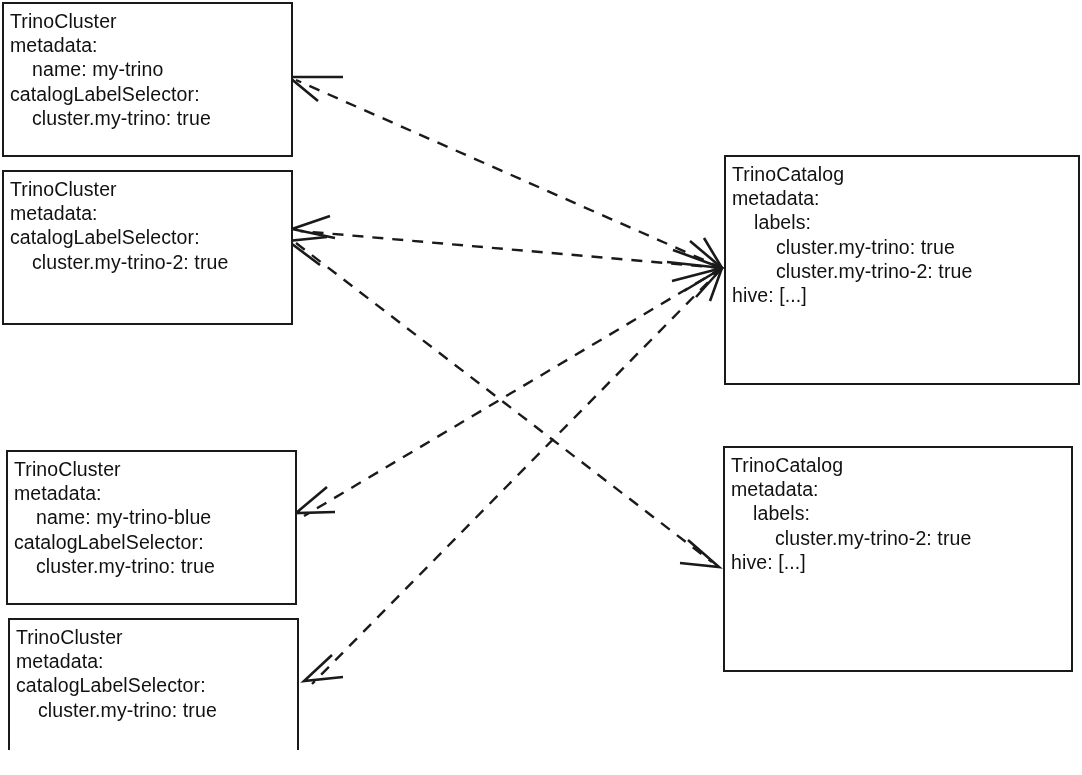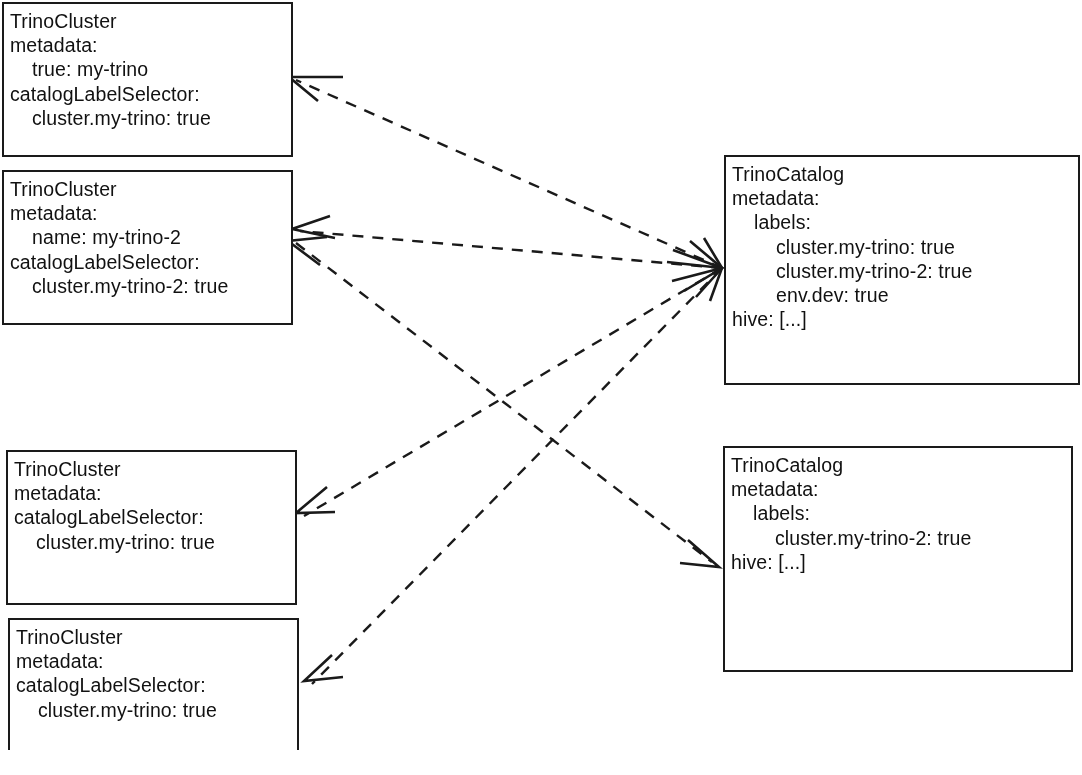--- a/index.html
+++ b/index.html
@@ -76,54 +76,53 @@
       <path d="M 673 250 L 722 268 L 684 291"></path>
       <path d="M 690 241 L 722 268 L 696 297"></path>
       <path d="M 704 238 L 722 268 L 710 301"></path>
       <path d="M 667 262 L 722 268 L 672 281"></path>
     </g>
   </svg>
 
   <div class="node" style="left:2px; top:2px; width:291px; height:155px;">
     <span class="line">TrinoCluster</span>
     <span class="line">metadata:</span>
-    <span class="line indent1">true: my-trino</span>
+    <span class="line indent1">name: my-trino</span>
     <span class="line">catalogLabelSelector:</span>
     <span class="line indent1">cluster.my-trino: true</span>
   </div>
 
   <div class="node" style="left:2px; top:170px; width:291px; height:155px;">
     <span class="line">TrinoCluster</span>
     <span class="line">metadata:</span>
-    <span class="line indent1">name: my-trino-2</span>
     <span class="line">catalogLabelSelector:</span>
     <span class="line indent1">cluster.my-trino-2: true</span>
   </div>
 
   <div class="node" style="left:6px; top:450px; width:291px; height:155px;">
     <span class="line">TrinoCluster</span>
     <span class="line">metadata:</span>
+    <span class="line indent1">name: my-trino-blue</span>
     <span class="line">catalogLabelSelector:</span>
     <span class="line indent1">cluster.my-trino: true</span>
   </div>
 
   <div class="node" style="left:8px; top:618px; width:291px; height:157px;">
     <span class="line">TrinoCluster</span>
     <span class="line">metadata:</span>
     <span class="line">catalogLabelSelector:</span>
     <span class="line indent1">cluster.my-trino: true</span>
   </div>
 
   <div class="node" style="left:724px; top:155px; width:356px; height:230px;">
     <span class="line">TrinoCatalog</span>
     <span class="line">metadata:</span>
     <span class="line indent1">labels:</span>
     <span class="line indent2">cluster.my-trino: true</span>
     <span class="line indent2">cluster.my-trino-2: true</span>
-    <span class="line indent2">env.dev: true</span>
     <span class="line">hive: [...]</span>
   </div>
 
   <div class="node" style="left:723px; top:446px; width:350px; height:226px;">
     <span class="line">TrinoCatalog</span>
     <span class="line">metadata:</span>
     <span class="line indent1">labels:</span>
     <span class="line indent2">cluster.my-trino-2: true</span>
     <span class="line">hive: [...]</span>
   </div>

